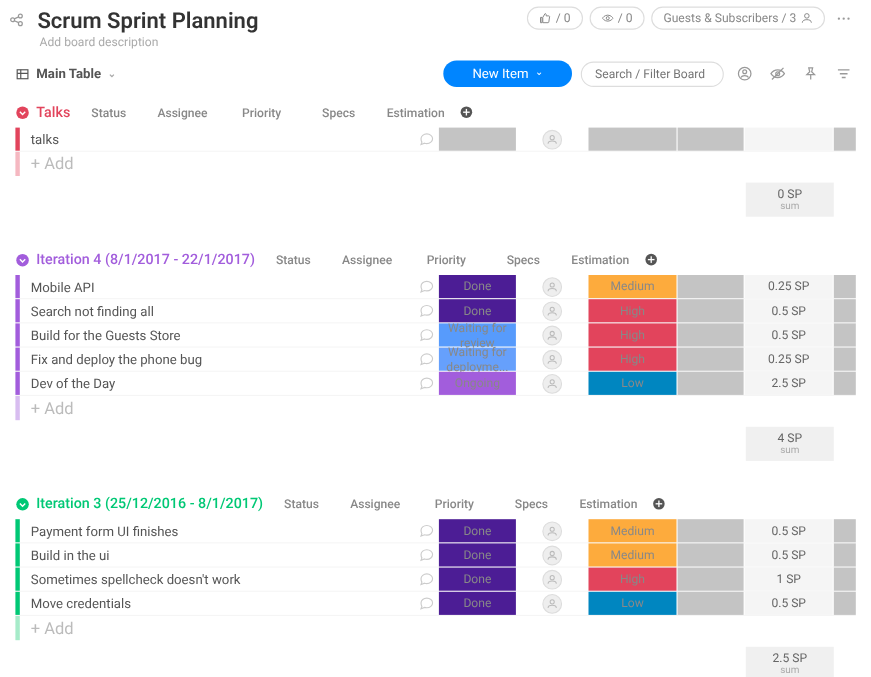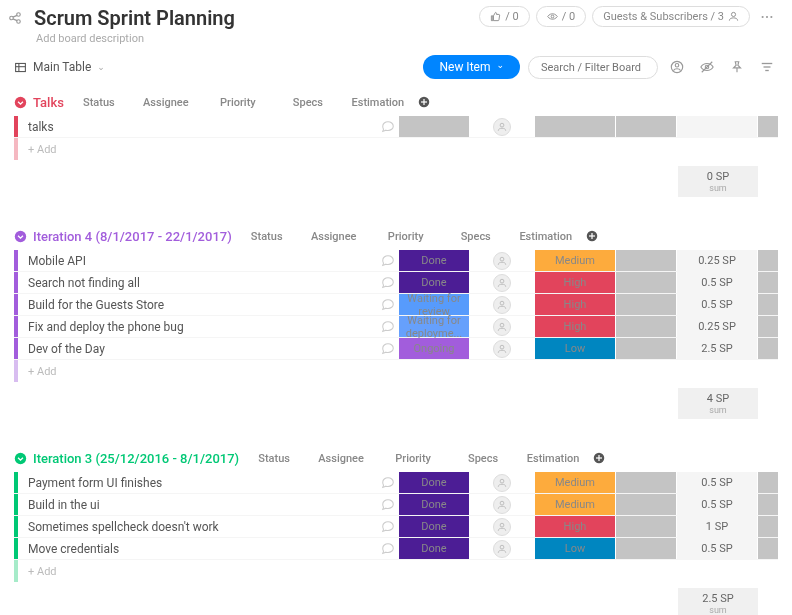--- a/index.html
+++ b/index.html
@@ -6,23 +6,23 @@
 body { background: #fff; font-size: 12px; color: #333; width: 792px; }
 .topbar { display: flex; align-items: flex-start; justify-content: space-between; padding: 6px 14px 0 4px; }
 .title-wrap { display: flex; align-items: center; gap: 8px; }
 .title-wrap h1 { font-size: 20px; font-weight: 600; color: #333; }
 .share-ic { color: #999; }
 .board-sub { color: #aaa; font-size: 11px; padding: 2px 14px 6px 36px; }
 .top-right { display: flex; align-items: center; gap: 6px; }
 .pill { border: 1px solid #ddd; border-radius: 14px; padding: 3px 10px; font-size: 11px; color: #888; display: flex; align-items: center; gap: 4px; cursor: pointer; }
 .iconbtn { color: #999; cursor: pointer; padding: 2px 4px; }
 .secondbar { display: flex; align-items: center; justify-content: space-between; padding: 4px 14px 10px 14px; }
-.view-sel { display: flex; align-items: center; gap: 6px; color: #555; font-size: 12px; cursor: pointer; }
+.view-sel { display: flex; align-items: center; gap: 6px; color: #555; font-size: 12px; cursor: pointer; font-weight: bold; }
 .right-tools { display: flex; align-items: center; gap: 8px; }
-.newitem { background: #0085ff; color: #fff; border: none; border-radius: 14px; padding: 5px 16px; font-size: 12px; display: flex; align-items: flex-start; gap: 6px; cursor: pointer; }
+.newitem { background: #0085ff; color: #fff; border: none; border-radius: 14px; padding: 5px 26px; font-size: 12px; display: flex; align-items: flex-start; gap: 6px; cursor: pointer; }
 .newitem .caret { font-size: 9px; }
 .search { border: 1px solid #ddd; border-radius: 14px; padding: 4px 12px; font-size: 11px; color: #aaa; width: 130px; outline: none; }
 .groups { padding: 0 14px; }
 .group { margin-bottom: 26px; }
 .ghead { display: flex; align-items: center; font-size: 13px; font-weight: 500; padding: 6px 0; }
 .ghead .collapse { margin-right: 6px; cursor: pointer; display:inline-flex; }
 .ghead .gtitle { flex: 0 0 auto; }
 .g-red { color: #e2445c; }
 .g-purple { color: #a25ddc; }
 .g-green { color: #00c875; }
@@ -50,21 +50,21 @@
 .cell.est { background:#f5f5f5; color:#666; }
 .cell.endpad { width:20px; background:#c4c4c4; }
 .st-done { background:#4c1d95; }
 .st-waitrev { background:#579bfc; }
 .st-waitdep { background:#66a0fc; }
 .st-ongoing { background:#a25ddc; }
 .pr-med { background:#fdab3d; }
 .pr-high { background:#e2445c; }
 .pr-low { background:#0086c0; }
 .addrow { display:flex; align-items:center; height:22px; }
-.addrow .rowname { color:#bbb; font-size:11px; }
+.addrow .rowname { color:#bbb; font-size:15px; }
 .sumrow { display:flex; justify-content:flex-end; margin-top:6px; padding-right:20px;}
 .sumcell { width:80px; background:#f0f0f0; text-align:center; padding:4px 16px; font-size:11px; color:#666;}
 .sumcell .sub { font-size:9px; color:#aaa; display:block;}
 svg { display:block; }
 </style>
 </head>
 <body>
 
 <div class="topbar">
   <div class="title-wrap">

